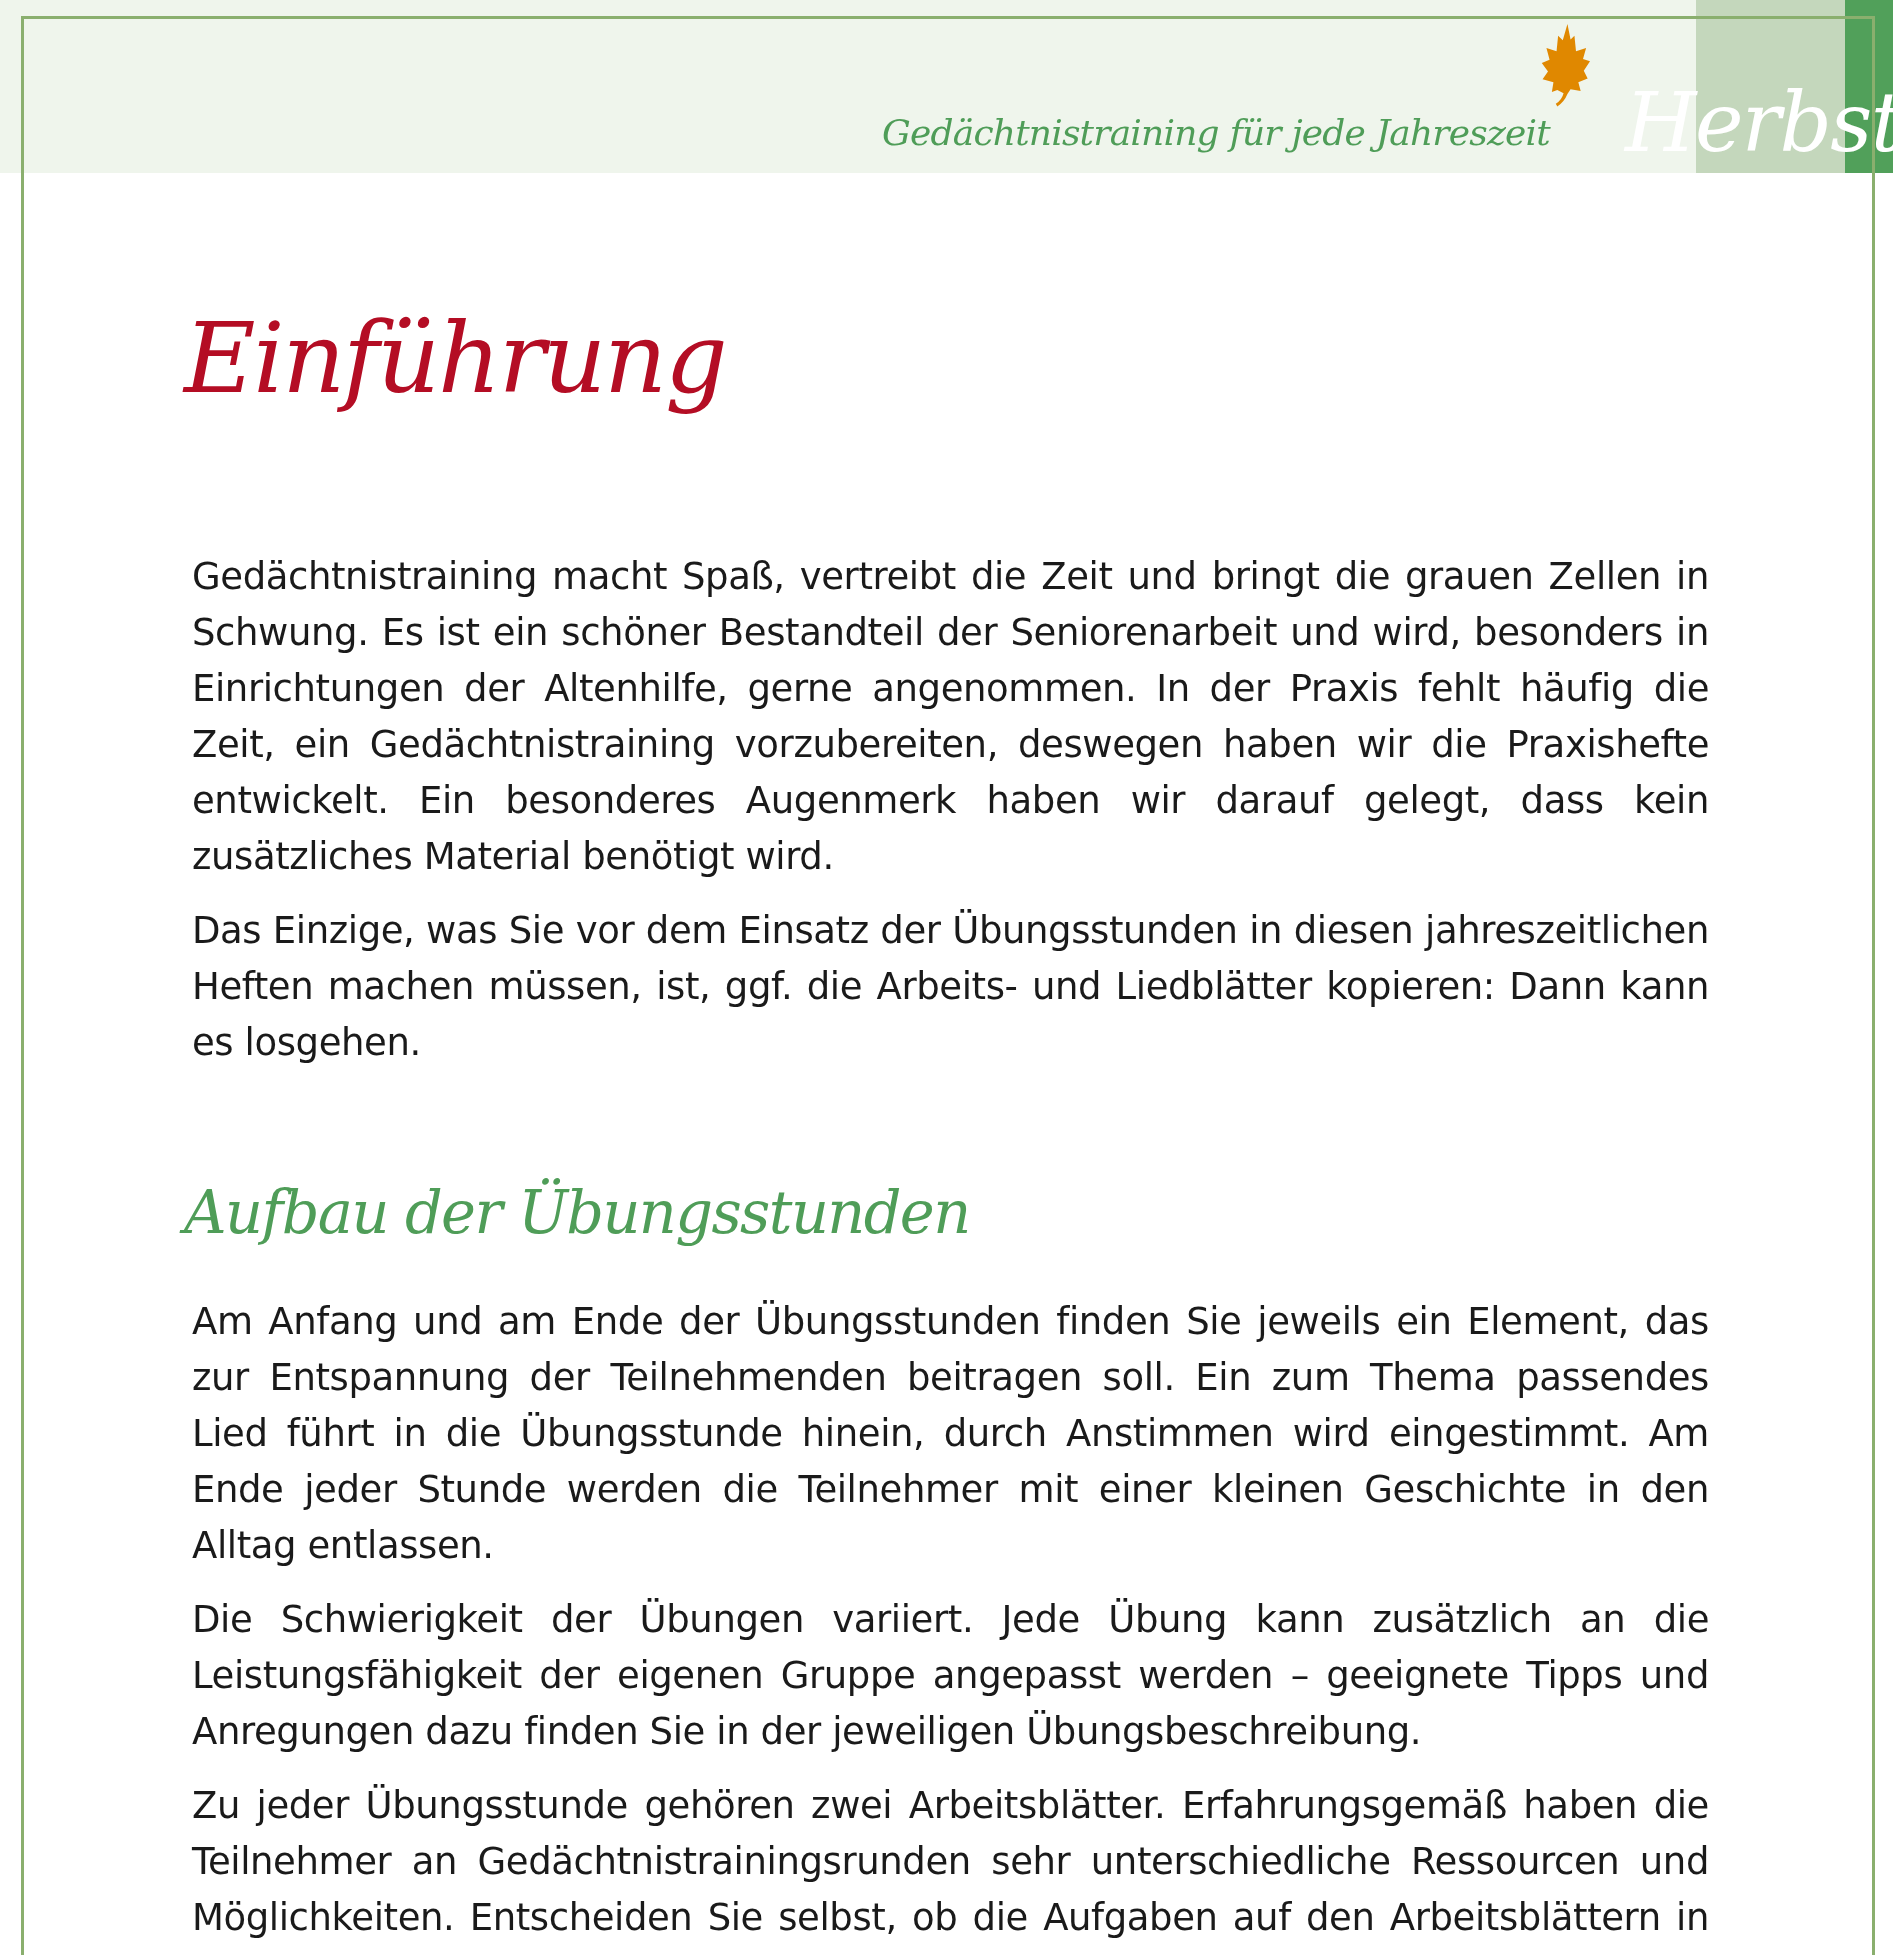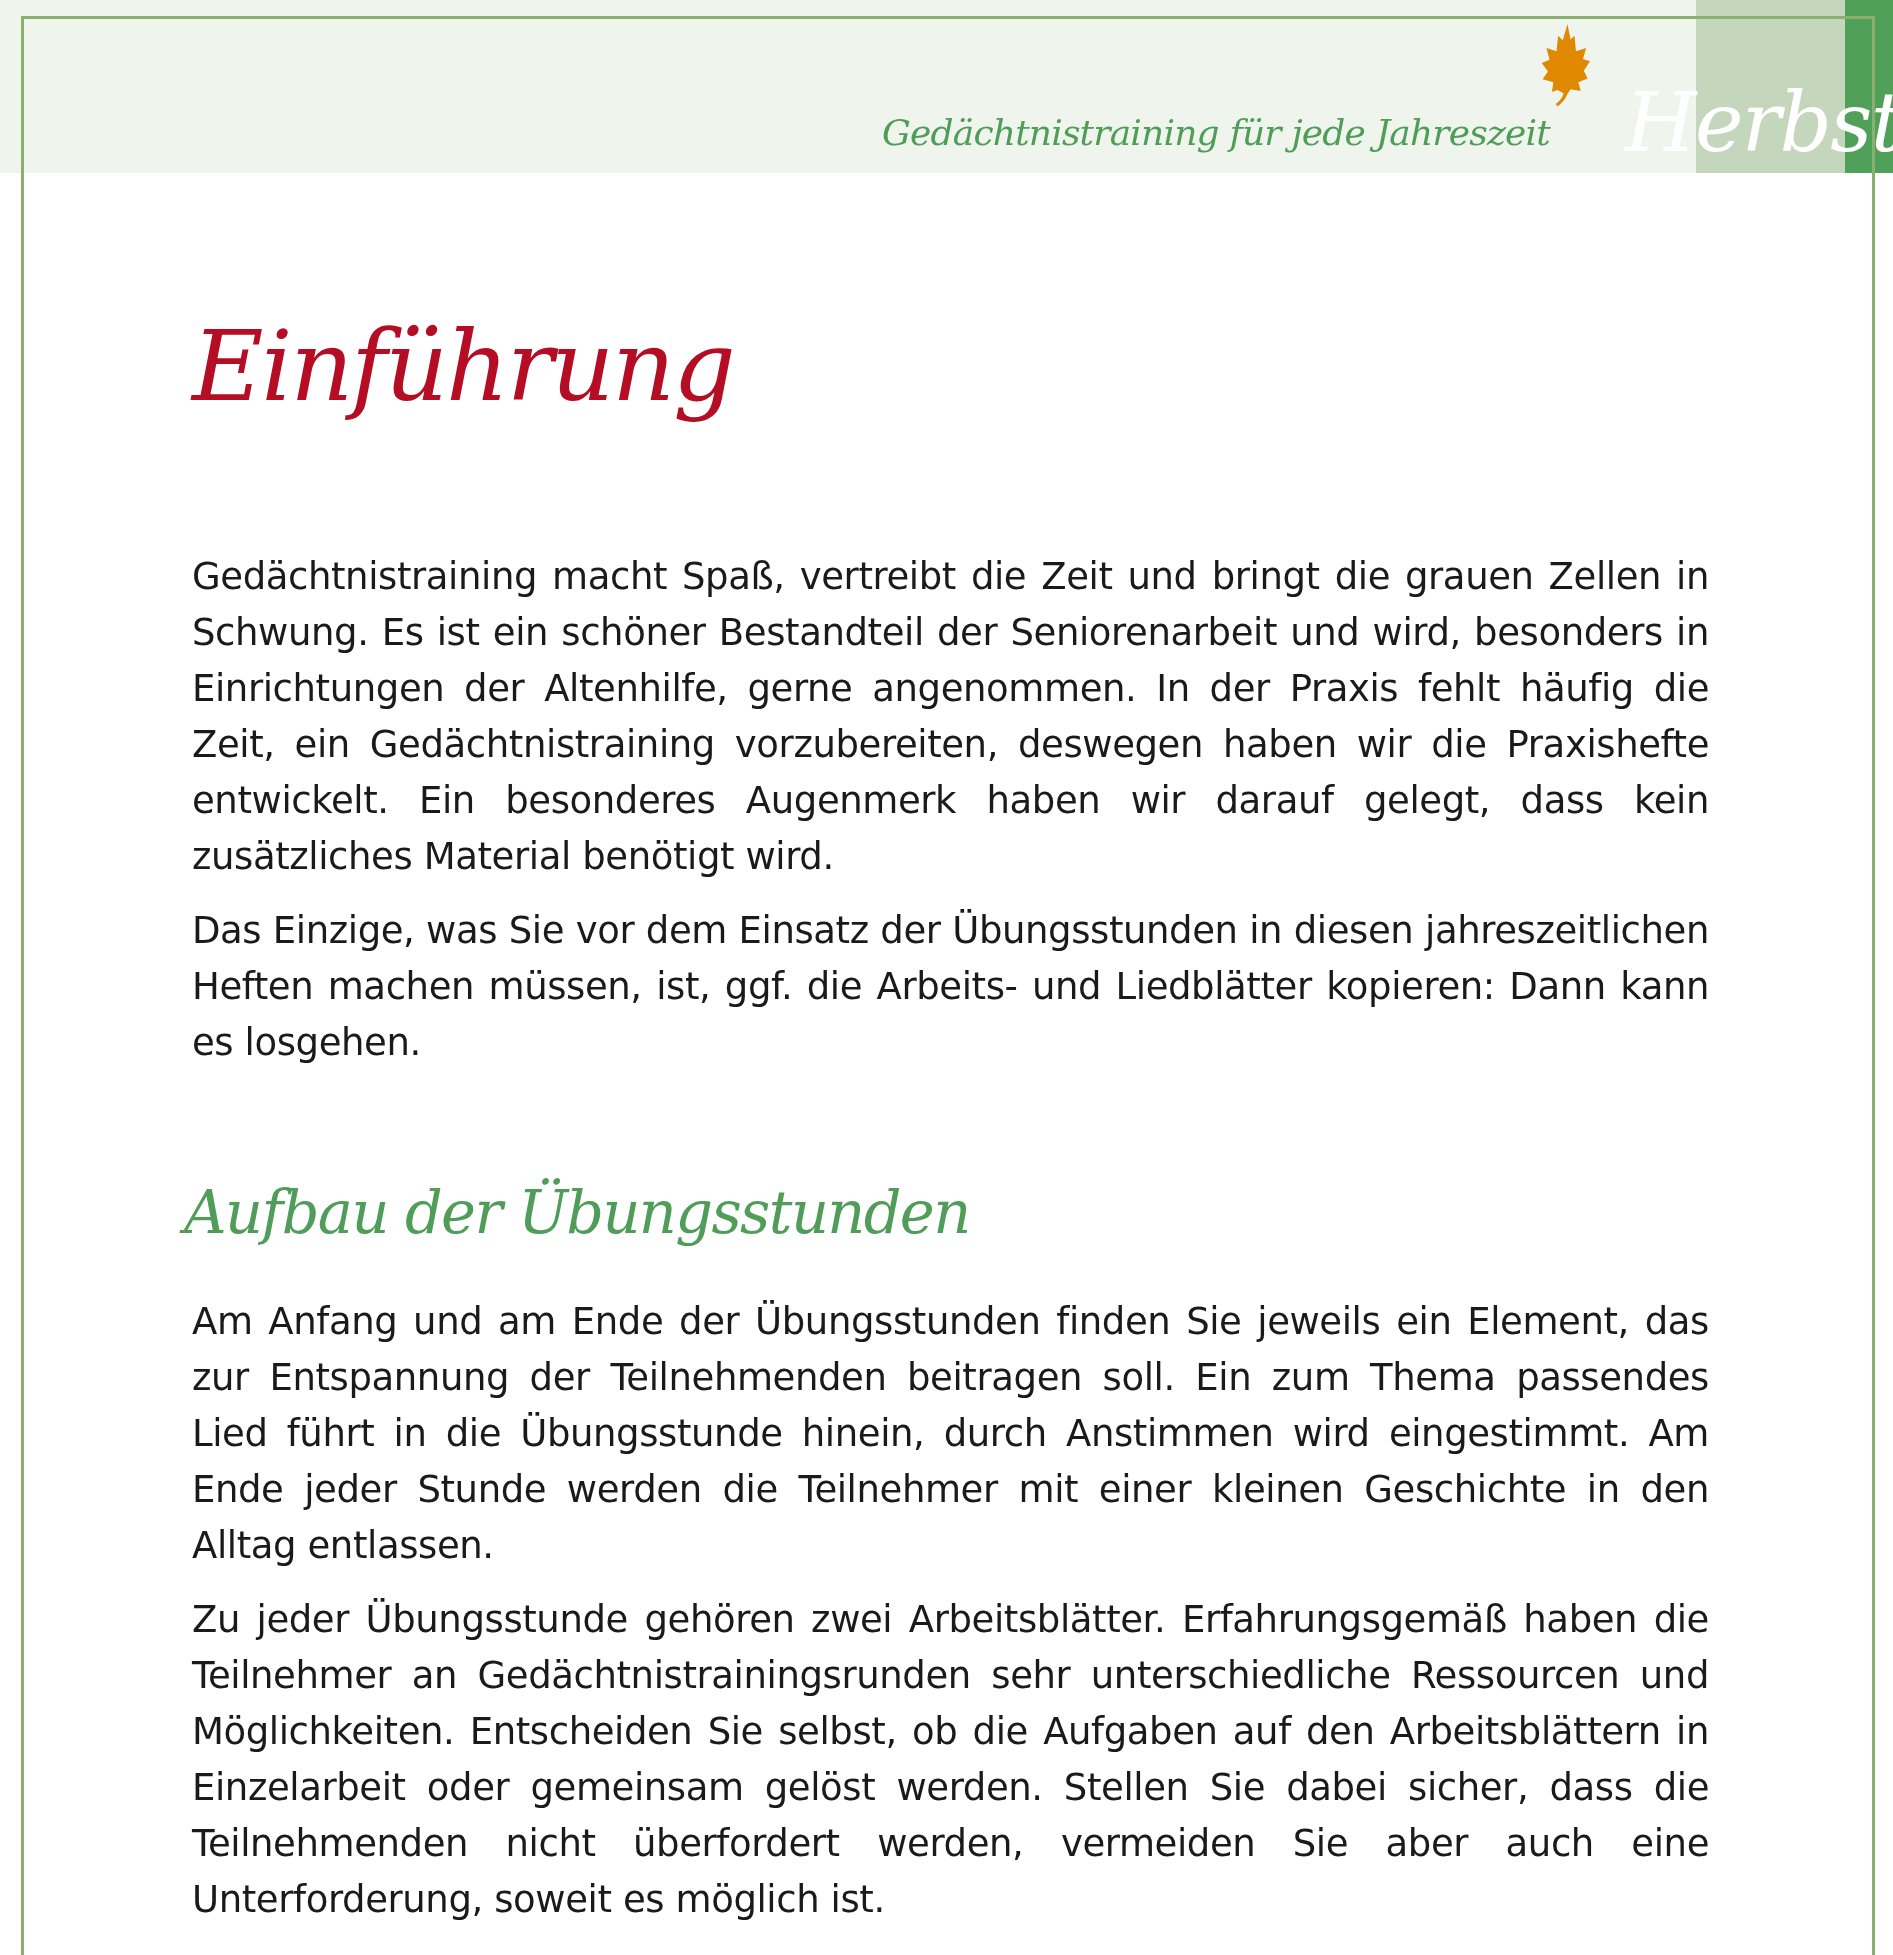--- a/index.html
+++ b/index.html
@@ -9,21 +9,21 @@
   .header-mid { position:absolute; left:1696px; top:0; width:149px; height:173px; background:#c4d7bc; }
   .header-dark { position:absolute; left:1845px; top:0; width:49px; height:173px; background:#51a05a; }
   .frame { position:absolute; left:21px; top:16.4px; width:1848px; height:2639px;
            border:3.5px solid #8aaf6e; box-sizing:content-box; border-right-width:3.5px; }
   .tagline { position:absolute; right:344px; top:112px; font-family:"DejaVu Serif", "Liberation Serif", serif;
              font-style:italic; color:#4f9d58; font-size:36px; letter-spacing:-0.8px; white-space:nowrap; }
   .season { position:absolute; left:1625px; top:82px; font-family:"DejaVu Serif", "Liberation Serif", serif;
             font-style:italic; color:#ffffff; font-size:82px; line-height:1; white-space:nowrap; letter-spacing:-1.6px; }
   .leaf-icon { position:absolute; left:1540px; top:24px; width:51px; height:84px; }
   .title { position:absolute; left:184px; top:305px; font-family:"DejaVu Serif", "Liberation Serif", serif;
-           font-style:italic; color:#b40d24; font-size:98px; line-height:1.1; letter-spacing:-2.3px; margin:8px; font-weight:normal; }
+           font-style:italic; color:#b40d24; font-size:98px; line-height:1.1; letter-spacing:-2.3px; margin:0; font-weight:normal; }
   .subtitle { position:absolute; left:184px; top:1181px; font-family:"DejaVu Serif", "Liberation Serif", serif;
               font-style:italic; color:#4f9d58; font-size:59px; line-height:1.1; letter-spacing:-1.6px; margin:0; font-weight:normal;text-align:right; }
   .body-block { position:absolute; left:184px; width:1525px; color:#1a1a1a; font-family:"DejaVu Sans", sans-serif;
                 font-size:37px; line-height:56px; letter-spacing:-0.4px; }
   .body-block p { margin:0 0 18px 8px; text-align:justify; hyphens:manual; }
   .block-1 { top:549px; }
   .block-2 { top:1294px; }
 </style>
 </head>
 <body>
@@ -45,16 +45,17 @@
 
 <div class="body-block block-1">
   <p>Gedächtnistraining macht Spaß, vertreibt die Zeit und bringt die grauen Zellen in Schwung. Es ist ein schöner Bestandteil der Seniorenarbeit und wird, besonders in Ein­richtungen der Altenhilfe, gerne angenommen. In der Praxis fehlt häufig die Zeit, ein Gedächtnistraining vorzubereiten, deswegen haben wir die Praxishefte entwickelt.  Ein besonderes Augenmerk haben wir darauf gelegt, dass kein zusätzliches Material be­nötigt wird.</p>
   <p>Das Einzige, was Sie vor dem Einsatz der Übungsstunden in diesen jahreszeitlichen Hef­ten machen müssen, ist, ggf. die Arbeits- und Liedblätter kopieren: Dann kann es los­gehen.</p>
 </div>
 
 <h2 class="subtitle">Aufbau der Übungsstunden</h2>
 
 <div class="body-block block-2">
   <p>Am Anfang und am Ende der Übungsstunden finden Sie jeweils ein Element, das zur Entspannung der Teilnehmenden beitragen soll. Ein zum Thema passendes Lied führt in die Übungsstunde hinein, durch Anstimmen wird eingestimmt. Am Ende jeder Stunde werden die Teilnehmer mit einer kleinen Geschichte in den Alltag entlassen.</p>
+  <p>Die Schwierigkeit der Übungen variiert. Jede Übung kann zusätzlich an die Leistungsfä­higkeit der eigenen Gruppe angepasst werden – geeignete Tipps und Anregungen dazu finden Sie in der jeweiligen Übungsbeschreibung.</p>
   <p>Zu jeder Übungsstunde gehören zwei Arbeitsblätter. Erfahrungsgemäß haben die Teil­nehmer an Gedächtnistrainingsrunden sehr unterschiedliche Ressourcen und Möglich­keiten. Entscheiden Sie selbst, ob die Aufgaben auf den Arbeitsblättern in Einzelarbeit oder gemeinsam gelöst werden. Stellen Sie dabei sicher, dass die Teilnehmenden nicht überfordert werden, vermeiden Sie aber auch eine Unterforderung, soweit es möglich ist.</p>
 
 </div>
 
 
 </body></html>

